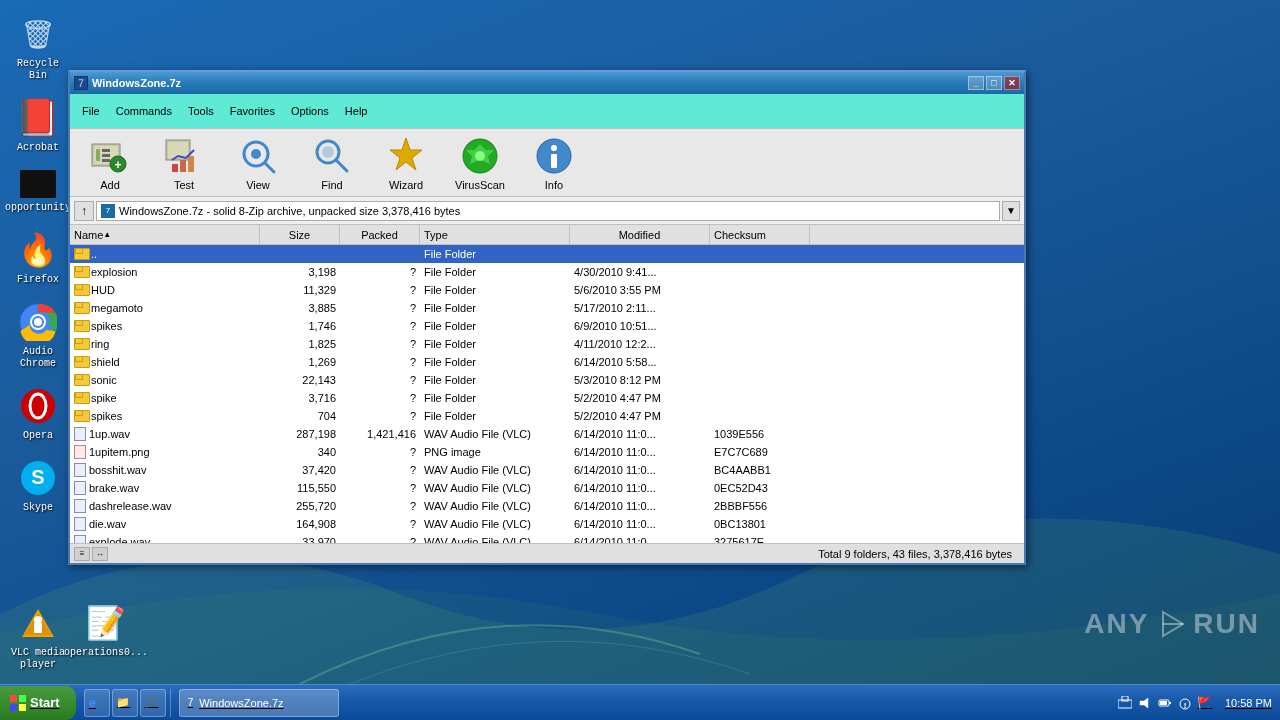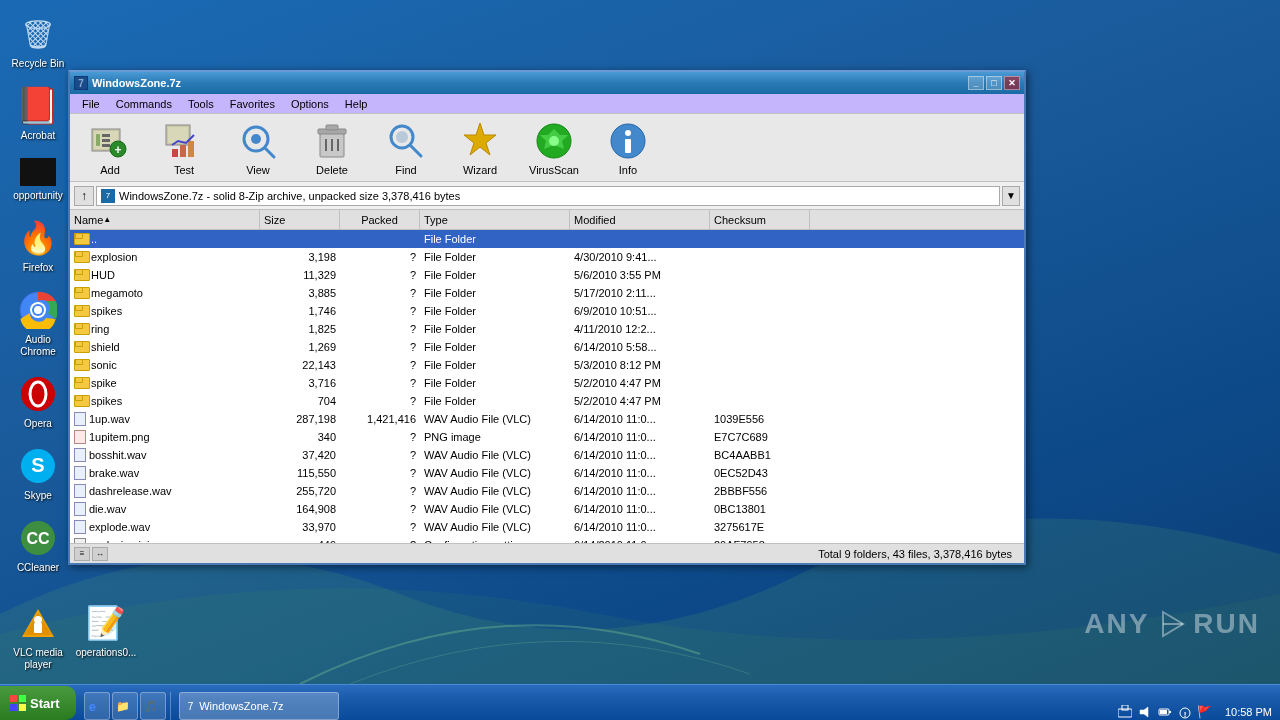--- a/index.html
+++ b/index.html
@@ -47,20 +47,21 @@
       justify-content: center;
       font-size: 28px;
       margin-bottom: 4px;
     }
     .desktop-icon .icon-label {
       color: white;
       font-size: 10px;
       text-align: center;
       text-shadow: 1px 1px 2px #000;
       line-height: 1.2;
+      font-family: Liberation Mono, monospace;
     }
 
     
     .recycle-icon { color: #c0d8f0; }
 
     
     .anyrun-watermark {
       position: absolute;
       bottom: 80px;
       right: 20px;
@@ -77,22 +78,23 @@
     
     .taskbar {
       position: absolute;
       bottom: 0;
       left: 0;
       right: 0;
       height: 36px;
       background: linear-gradient(to bottom, #2a6cbf 0%, #1a5aaa 40%, #0a4a9a 100%);
       border-top: 1px solid #4a8ad4;
       display: flex;
-      align-items: flex-end;
+      align-items: center;
       z-index: 1000;
+      text-decoration: underline;
     }
 
     .start-button {
       height: 34px;
       padding: 0 16px 0 10px;
       background: linear-gradient(to bottom, #4a9a40 0%, #3a8a30 50%, #2a7a20 100%);
       border: none;
       border-radius: 0 10px 10px 0;
       color: white;
       font-size: 13px;
@@ -207,22 +209,22 @@
       color: white;
       font-size: 9px;
       display: flex;
       align-items: center;
       justify-content: center;
       cursor: pointer;
     }
 
     
     .menu-bar {
-      height: 20px;
-      background: #c4b5fd;
+      height: 35px;
+      background: #5eead4;
       border-bottom: 1px solid #c0c0c0;
       display: flex;
       align-items: center;
       padding: 0 4px;
       flex-shrink: 0;
     }
     .menu-item {
       padding: 2px 8px;
       font-size: 11px;
       cursor: pointer;
@@ -345,24 +347,24 @@
       border-right: 1px solid #c0c0c0;
       height: 100%;
       display: flex;
       align-items: center;
       cursor: pointer;
       white-space: nowrap;
       overflow: hidden;
     }
 
     .col-name { width: 190px; text-align: center; }
-    .col-size { width: 80px; text-align: right; justify-content: flex-start; }
+    .col-size { width: 80px; text-align: right; justify-content: center; }
     .col-packed { width: 80px; text-align: right; justify-content: center; }
     .col-type { width: 150px; }
-    .col-modified { width: 140px; }
+    .col-modified { width: 140px; justify-content: center; }
     .col-checksum { width: 100px; }
 
     
     .file-rows {
       flex: 1;
       overflow-y: auto;
       overflow-x: hidden;
       background: white;
     }
     .file-row {
@@ -563,29 +565,20 @@
       <div class="icon-label">Opera</div>
     </div>
     <div class="desktop-icon">
       <div class="icon-img">
         <svg width="36" height="36" viewBox="0 0 36 36">
           <circle cx="18" cy="18" r="17" fill="#00aff0"></circle>
           <text x="18" y="24" text-anchor="middle" fill="white" font-size="20" font-weight="bold">S</text>
         </svg>
       </div>
       <div class="icon-label">Skype</div>
-    </div>
-    <div class="desktop-icon">
-      <div class="icon-img">
-        <svg width="36" height="36" viewBox="0 0 36 36">
-          <circle cx="18" cy="18" r="17" fill="#3d8e40"></circle>
-          <text x="18" y="24" text-anchor="middle" fill="white" font-size="16" font-weight="bold">CC</text>
-        </svg>
-      </div>
-      <div class="icon-label">CCleaner</div>
     </div>
   </div>
 
   <div style="position:absolute; bottom:45px; left:6px; display:flex; gap:4px;">
     <div class="desktop-icon">
       <div class="icon-img">
         <svg width="36" height="36" viewBox="0 0 36 36">
           <polygon points="18,4 34,32 2,32" fill="#f0a000"></polygon>
           <polygon points="18,8 32,30 4,30" fill="#e09000"></polygon>
           <rect x="14" y="18" width="8" height="10" fill="white" rx="1"></rect>
@@ -658,33 +651,20 @@
         <div class="btn-icon">
           <svg width="40" height="40" viewBox="0 0 40 40">
             <circle cx="18" cy="18" r="12" fill="none" stroke="#4488cc" stroke-width="3"></circle>
             <circle cx="18" cy="18" r="5" fill="#4488cc"></circle>
             <line x1="27" y1="27" x2="36" y2="36" stroke="#4488cc" stroke-width="3" stroke-linecap="round"></line>
           </svg>
         </div>
         <div class="btn-label">View</div>
       </div>
 
-      <div class="toolbar-btn">
-        <div class="btn-icon">
-          <svg width="40" height="40" viewBox="0 0 40 40">
-            <rect x="8" y="12" width="24" height="24" fill="#c8c8c8" stroke="#888" stroke-width="1" rx="1"></rect>
-            <rect x="6" y="8" width="28" height="5" fill="#a8a8a8" stroke="#888" stroke-width="1" rx="1"></rect>
-            <rect x="14" y="4" width="12" height="5" fill="#a8a8a8" stroke="#888" stroke-width="1" rx="1"></rect>
-            <line x1="14" y1="18" x2="14" y2="30" stroke="#666" stroke-width="2"></line>
-            <line x1="20" y1="18" x2="20" y2="30" stroke="#666" stroke-width="2"></line>
-            <line x1="26" y1="18" x2="26" y2="30" stroke="#666" stroke-width="2"></line>
-          </svg>
-        </div>
-        <div class="btn-label">Delete</div>
-      </div>
 
       <div class="toolbar-btn">
         <div class="btn-icon">
           <svg width="40" height="40" viewBox="0 0 40 40">
             <circle cx="16" cy="16" r="11" fill="none" stroke="#4488cc" stroke-width="3"></circle>
             <line x1="24" y1="24" x2="35" y2="35" stroke="#4488cc" stroke-width="3" stroke-linecap="round"></line>
             <circle cx="16" cy="16" r="6" fill="#88aacc" opacity="0.5"></circle>
           </svg>
         </div>
         <div class="btn-label">Find</div>

